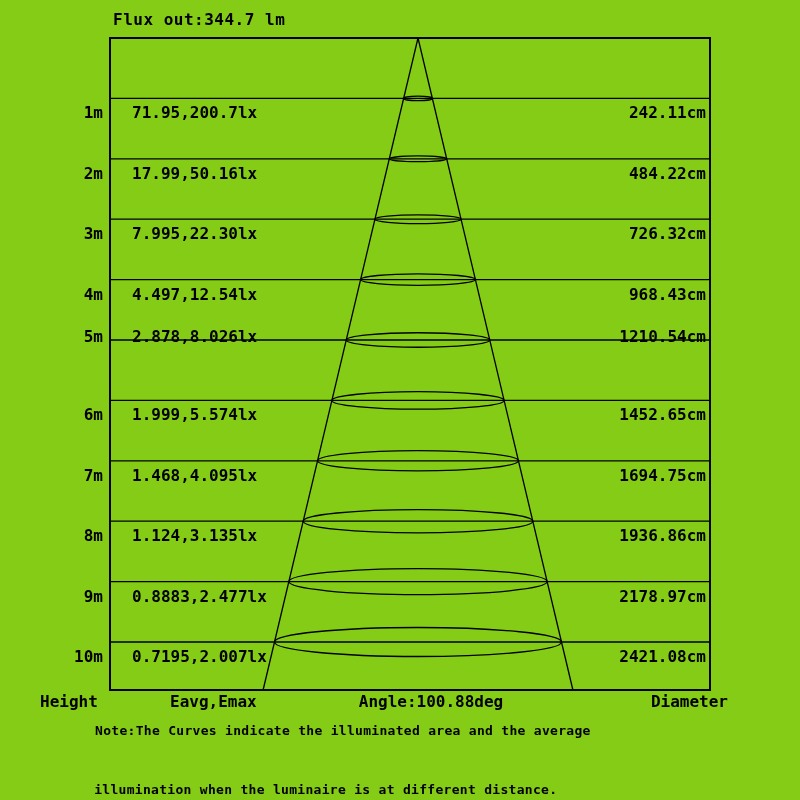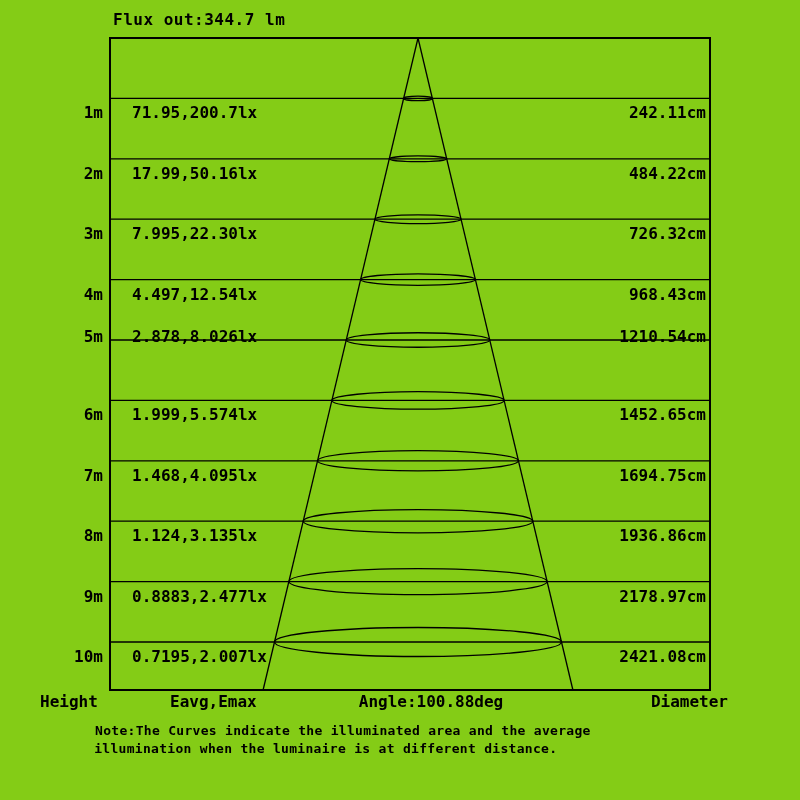--- a/index.html
+++ b/index.html
@@ -13,21 +13,21 @@
   .row{position:absolute;left:40px;width:666px;display:flex;font-size:16px;line-height:19px;}
   .row .h{width:63px;text-align:right;white-space:pre;}
   .row .e{margin-left:29px;flex:1;text-align:left;white-space:pre;}
   .row .d{text-align:left;white-space:pre;}
   .footer{position:absolute;left:0;top:692px;width:800px;height:20px;font-size:16px;padding-left:20px;}
   .f-height{position:absolute;left:40px;}
   .f-eavg{position:absolute;left:170px;text-align:right;}
   .f-angle{position:absolute;left:419px;transform:translateX(-50%);white-space:pre;margin-left:12px;}
   .f-diameter{position:absolute;right:92px;}
   .note{position:absolute;left:55px;top:722px;font-size:13px;line-height:18px;letter-spacing:.3px;}
-  .note .line2{padding-left:5ch;}
+  .note .line2{padding-left:5ch;margin-top:41px;}
   .note div{white-space:pre;padding-left:40px;}
 </style>
 </head>
 <body>
 
 <div class="page">
 
   <div class="title">Flux out:344.7 lm</div>
 
   <svg class="cone" id="cone-svg" width="800" height="800" viewBox="0 0 800 800">

